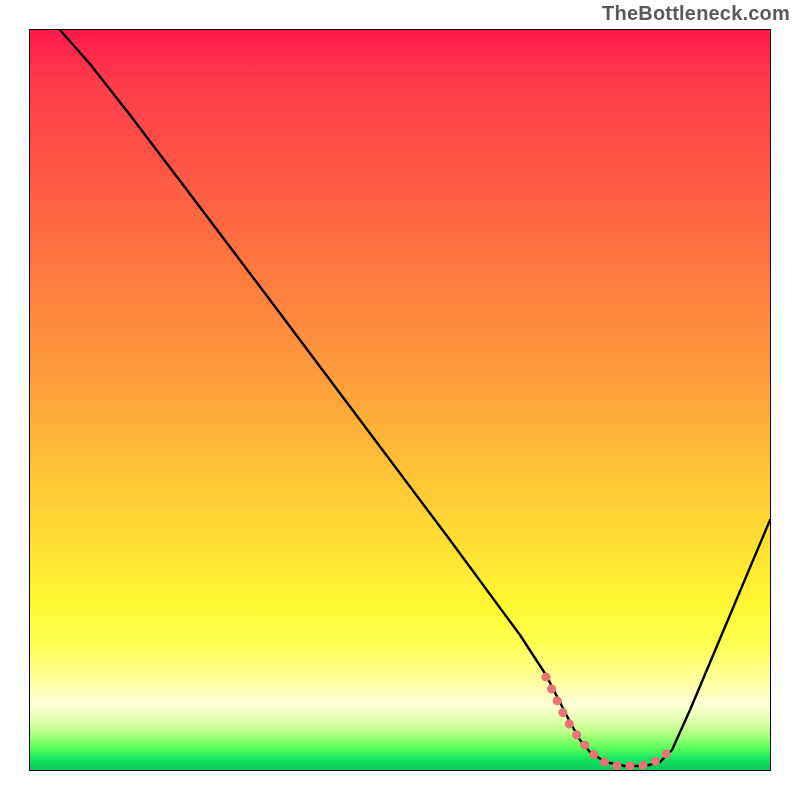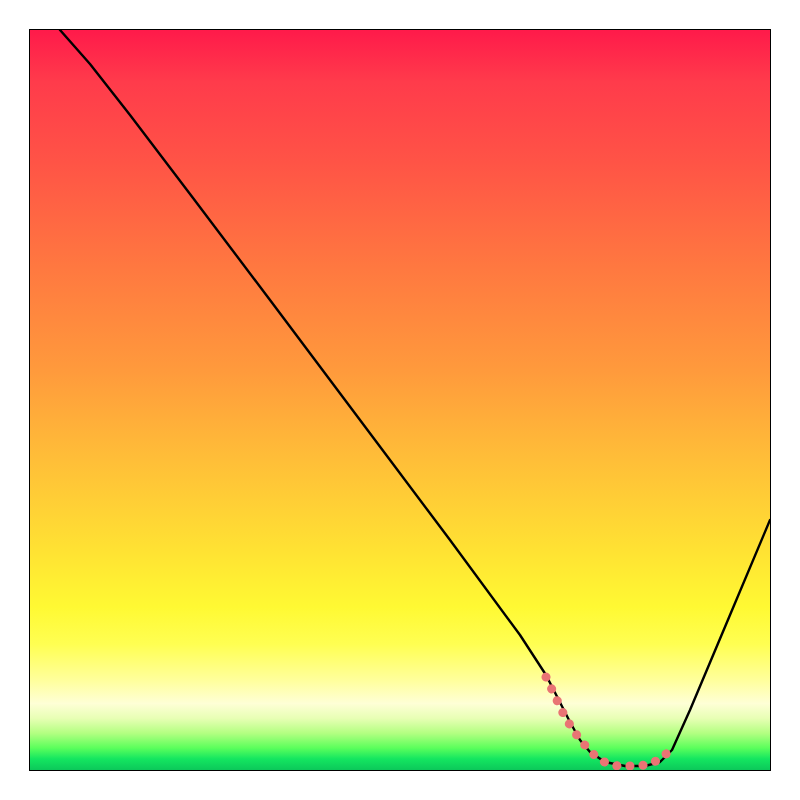--- a/index.html
+++ b/index.html
@@ -64,20 +64,21 @@
     inset: 0;
     width: 100%;
     height: 100%;
   }
 </style>
 </head>
 <body>
 
 <div class="container">
 
+  <div class="watermark">TheBottleneck.com</div>
 
   <div class="plot-area">
     <div class="gradient-bg"></div>
 
     <svg class="curve" viewBox="0 0 740 740" preserveAspectRatio="none">
       <path id="black-curve" fill="none" stroke-width="2.4" stroke-linecap="round" stroke-linejoin="round" d="M30 0 L60 34 L100 85 L160 164 L240 270 L330 390 L420 510 L490 605 L516 645 L540 692 L550 710 L560 722 L575 732 L595 736 L615 736 L630 732 L642 720 L660 680 L700 585 L740 490" stroke="#000000"></path>
       <path id="red-highlight" fill="none" stroke-width="9" stroke-linecap="round" stroke-linejoin="round" stroke-dasharray="0.1 13" d="M516 647 L525 666 L534 685 L543 700 L552 712 L561 722 L570 730 L579 734 L588 736 L597 736 L606 736 L615 735 L624 732 L630 729 L636 724 L640 718 L644 714" stroke="#e97474"></path>
     </svg>
   </div>
 

